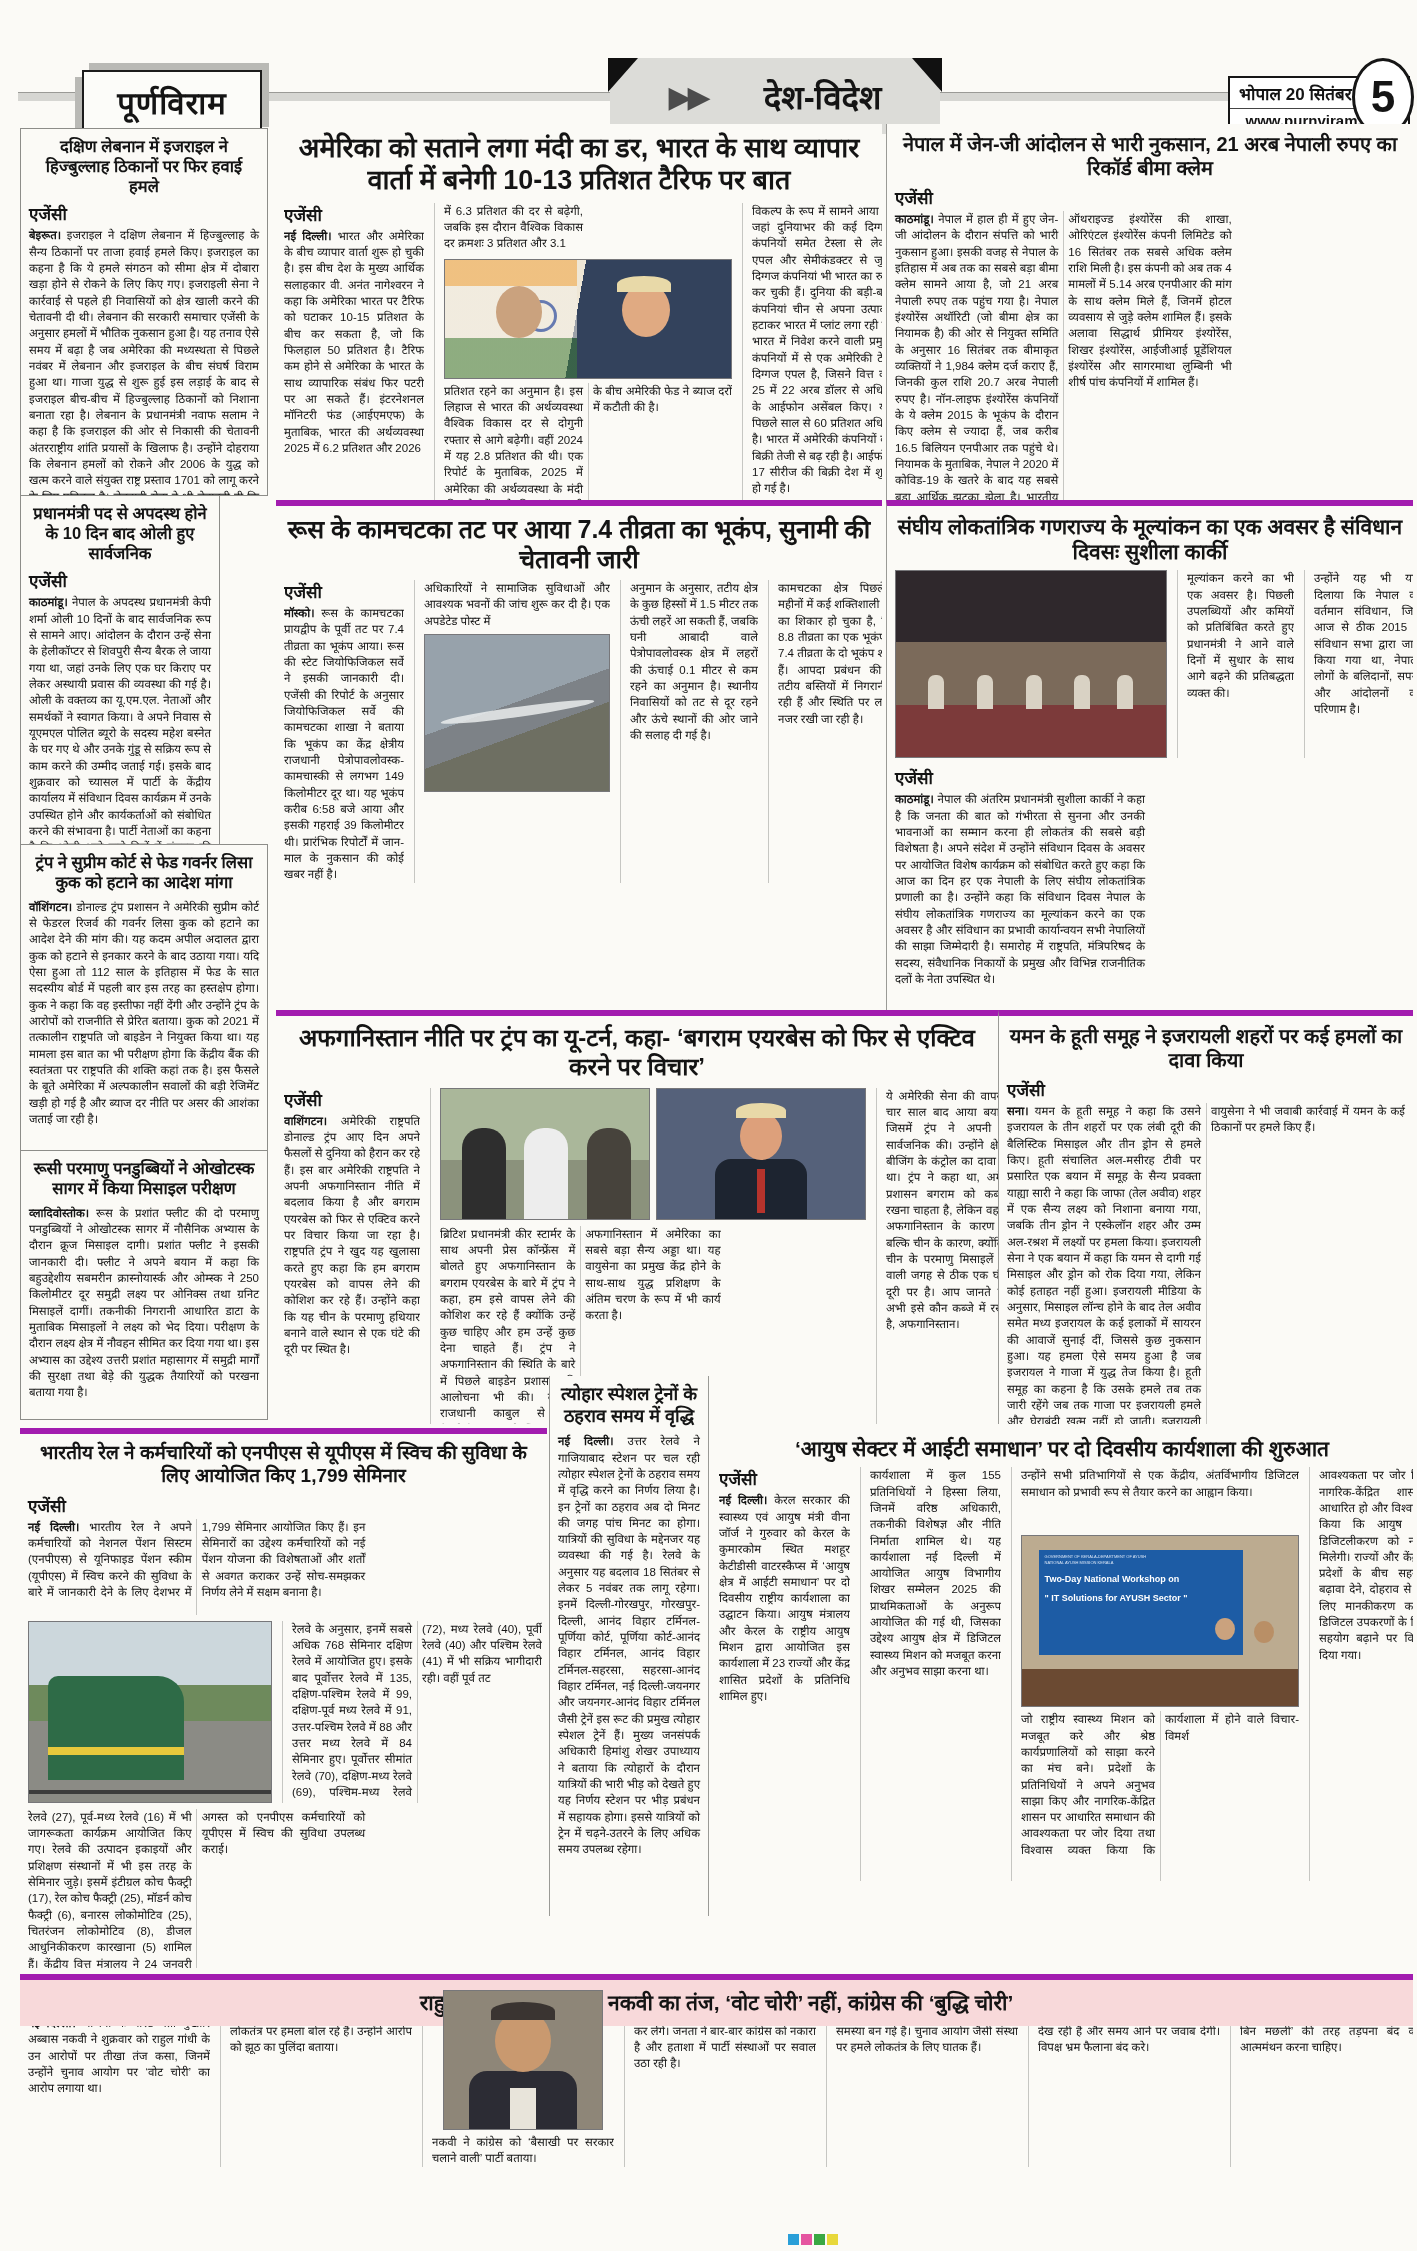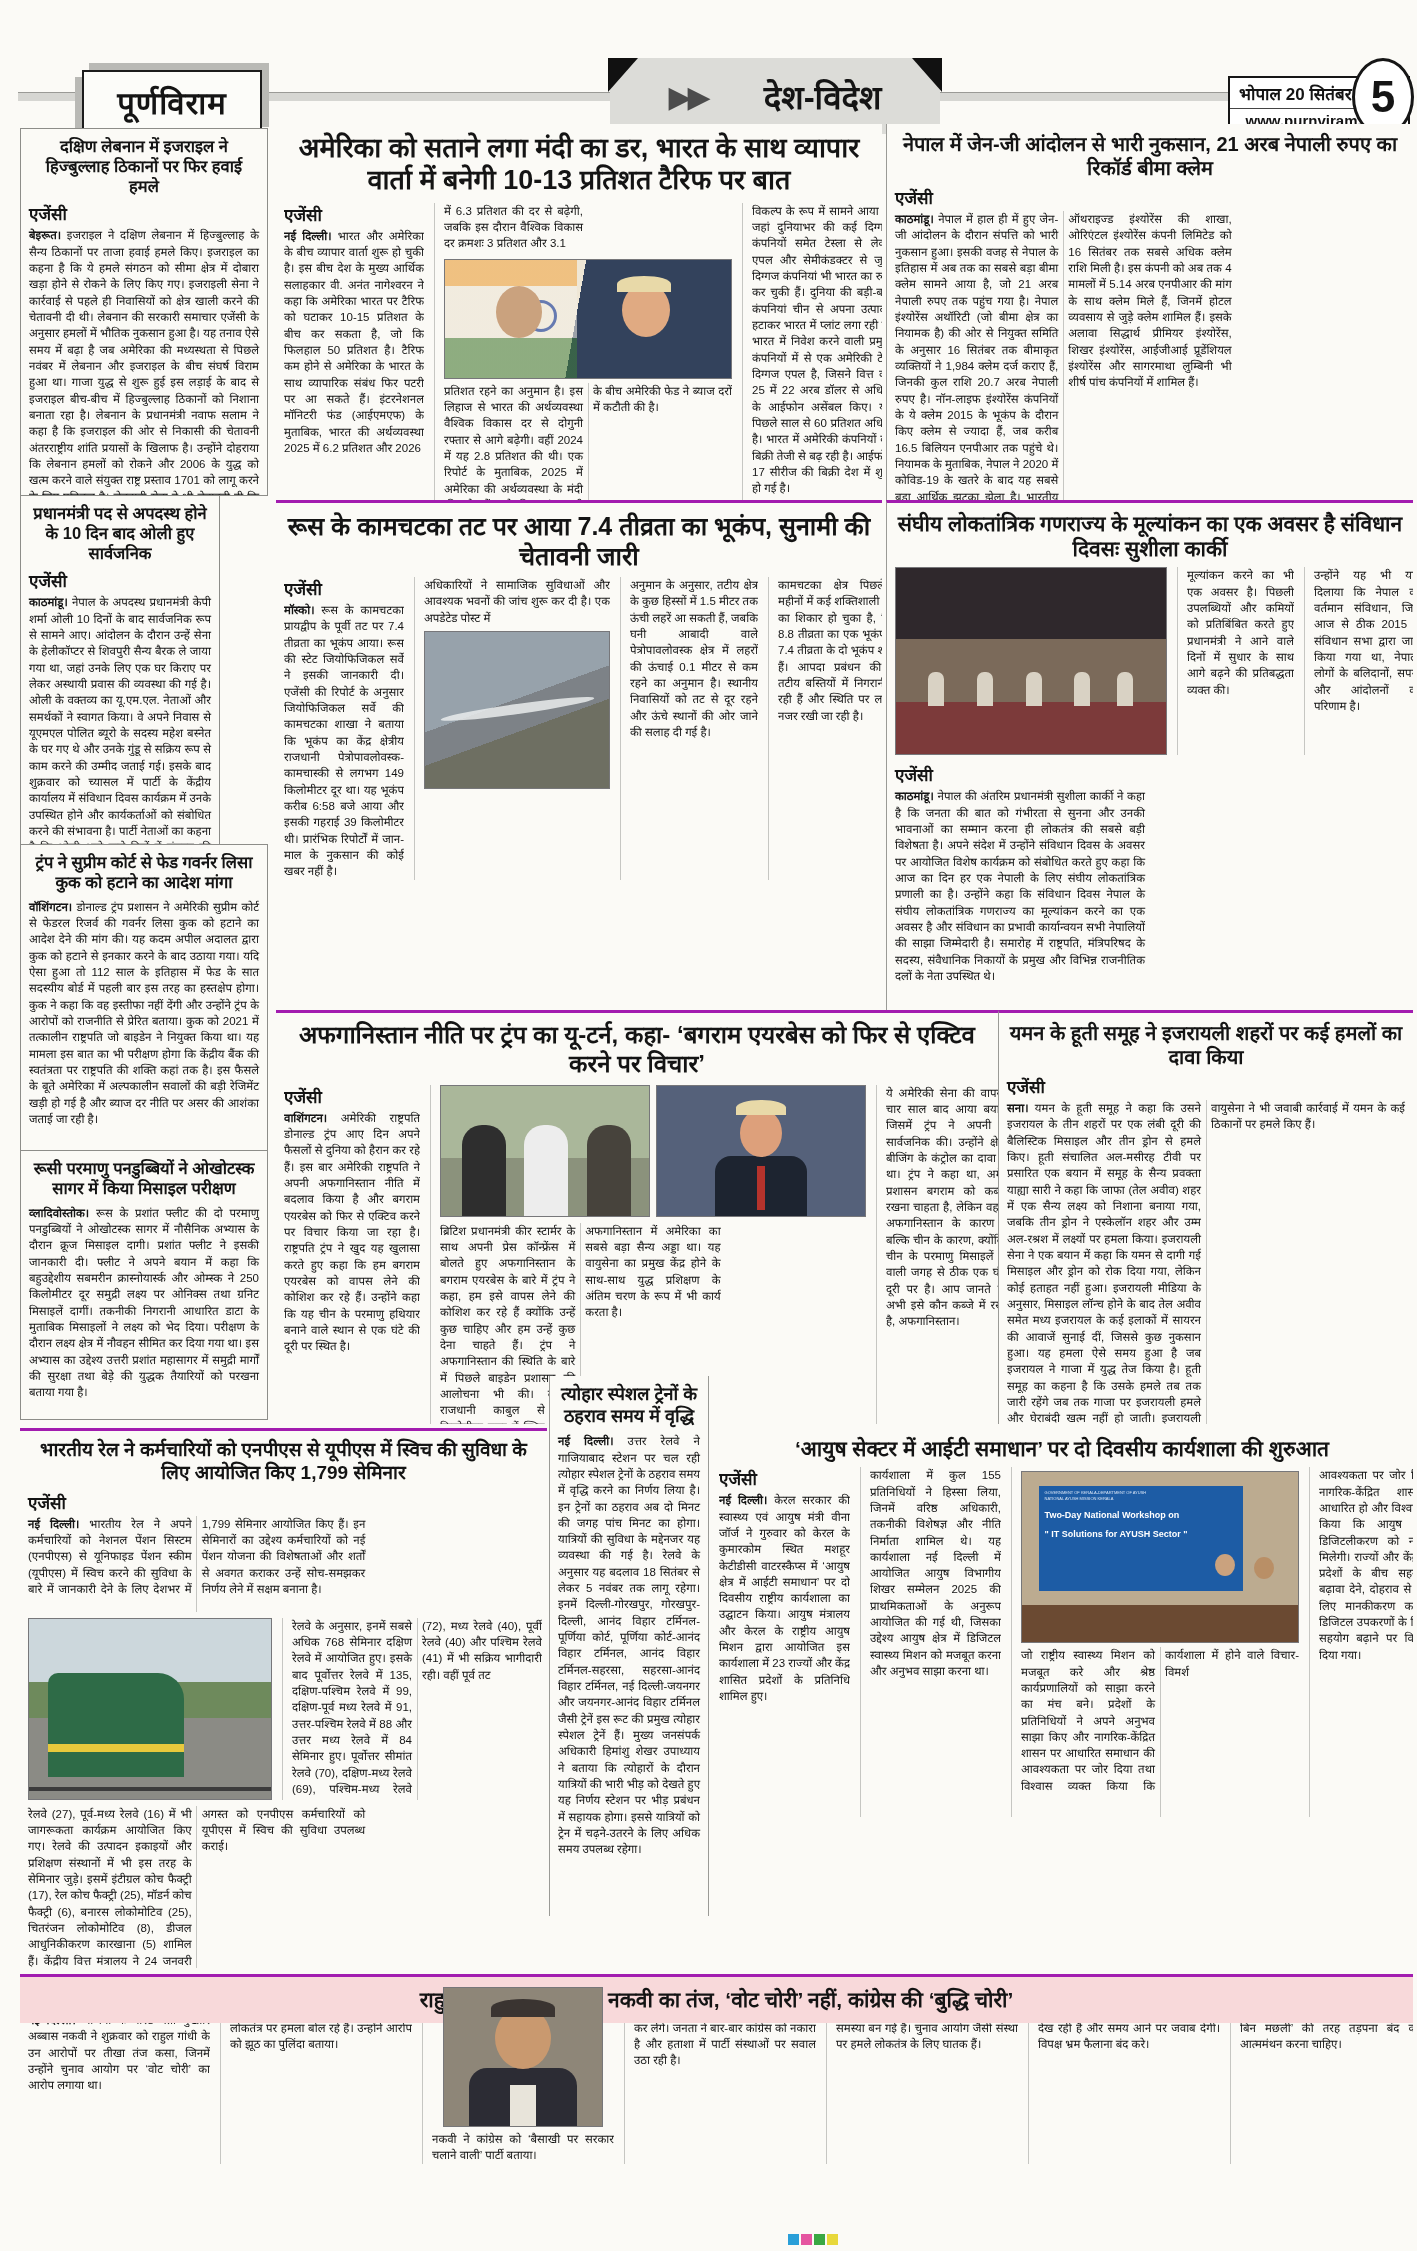--- a/index.html
+++ b/index.html
@@ -18,21 +18,21 @@
   .tabtxt{font-size:33px;font-weight:bold;margin-left:47px;}
   .datebox{position:absolute;left:1228px;top:76px;width:178px;height:66px;background:#fff;border:2px solid #161616;text-align:center;}
   .datebox .d1{font-size:17px;font-weight:bold;padding:4px 2px 3px;border-bottom:1px solid #444;}
   .datebox .d2{font-size:15px;font-weight:bold;padding:3px 0;}
   .pageno{position:absolute;left:1352px;top:58px;width:56px;height:72px;border:3px solid #161616;border-radius:50%;
           background:#fff;display:flex;align-items:center;justify-content:center;font-size:44px;font-weight:bold;}
   
   .art{position:absolute;overflow:hidden;background:#fbfaf6;box-sizing:border-box;padding:6px 8px;}
   .box{border:1px solid #8d8d89;}
   .vl{border-left:1px solid #9a9a96;}
-  .ht{border-top:3px solid #a21caf;}
+  .ht{border-top:6px solid #a21caf;}
   .hl{font-weight:bold;text-align:center;line-height:1.2;margin:2px 0 6px;}
   .h27{font-size:27px;}.h25{font-size:25px;}.h24{font-size:24px;}.h21{font-size:21px;}
   .h20{font-size:20px;}.h19{font-size:19px;}.h18{font-size:18px;}.h16{font-size:16.5px;}
   .by{font-weight:bold;font-size:17px;margin:0 0 2px;}
   .bd{font-size:11.5px;line-height:1.42;text-align:justify;margin:0;}
   .dl{font-weight:bold;}
   .c2{columns:2;column-gap:10px;column-rule:1px solid #c6c6c2;column-fill:auto;}
   .c3{columns:3;column-gap:10px;column-rule:1px solid #c6c6c2;column-fill:auto;}
   .row{display:flex;gap:10px;}
   .ck{flex:none;overflow:hidden;}
@@ -264,20 +264,21 @@
     <div class="row" style="margin-top:4px">
       <div class="ck" style="width:131px">
         <div class="by">एजेंसी</div>
         <p class="bd"><b class="dl">नई दिल्ली।</b>
           <span>केरल सरकार की स्वास्थ्य एवं आयुष मंत्री वीना जॉर्ज ने गुरुवार को केरल के कुमारकोम स्थित मशहूर केटीडीसी वाटरस्कैप्स में ‘आयुष क्षेत्र में आईटी समाधान’ पर दो दिवसीय राष्ट्रीय कार्यशाला का उद्घाटन किया। आयुष मंत्रालय और केरल के राष्ट्रीय आयुष मिशन द्वारा आयोजित इस कार्यशाला में 23 राज्यों और केंद्र शासित प्रदेशों के प्रतिनिधि शामिल हुए।</span></p>
       </div>
       <div class="ck" style="width:131px">
         <p class="bd">कार्यशाला में कुल 155 प्रतिनिधियों ने हिस्सा लिया, जिनमें वरिष्ठ अधिकारी, तकनीकी विशेषज्ञ और नीति निर्माता शामिल थे। यह कार्यशाला नई दिल्ली में आयोजित आयुष विभागीय शिखर सम्मेलन 2025 की प्राथमिकताओं के अनुरूप आयोजित की गई थी, जिसका उद्देश्य आयुष क्षेत्र में डिजिटल स्वास्थ्य मिशन को मजबूत करना और अनुभव साझा करना था।</p>
       </div>
       <div class="ck" style="width:278px">
+        <p class="bd" style="height:64px;overflow:hidden">उन्होंने सभी प्रतिभागियों से एक केंद्रीय, अंतर्विभागीय डिजिटल समाधान को प्रभावी रूप से तैयार करने का आह्वान किया।</p>
         <div class="ph ph-work" style="width:100%;height:172px;margin:4px 0">
           <div class="screen">
             <div class="s0">GOVERNMENT OF KERALA-DEPARTMENT OF AYUSH</div>
             <div class="s0">NATIONAL AYUSH MISSION KERALA</div>
             <div class="s1">Two-Day National Workshop on</div>
             <div class="s1">" IT Solutions for AYUSH Sector "</div>
           </div>
           <div class="dais"></div>
           <div class="face" style="left:70%;top:48%;width:20px;height:22px;background:#caa27e"></div>
           <div class="face" style="left:84%;top:50%;width:20px;height:22px;background:#b98f66"></div>

